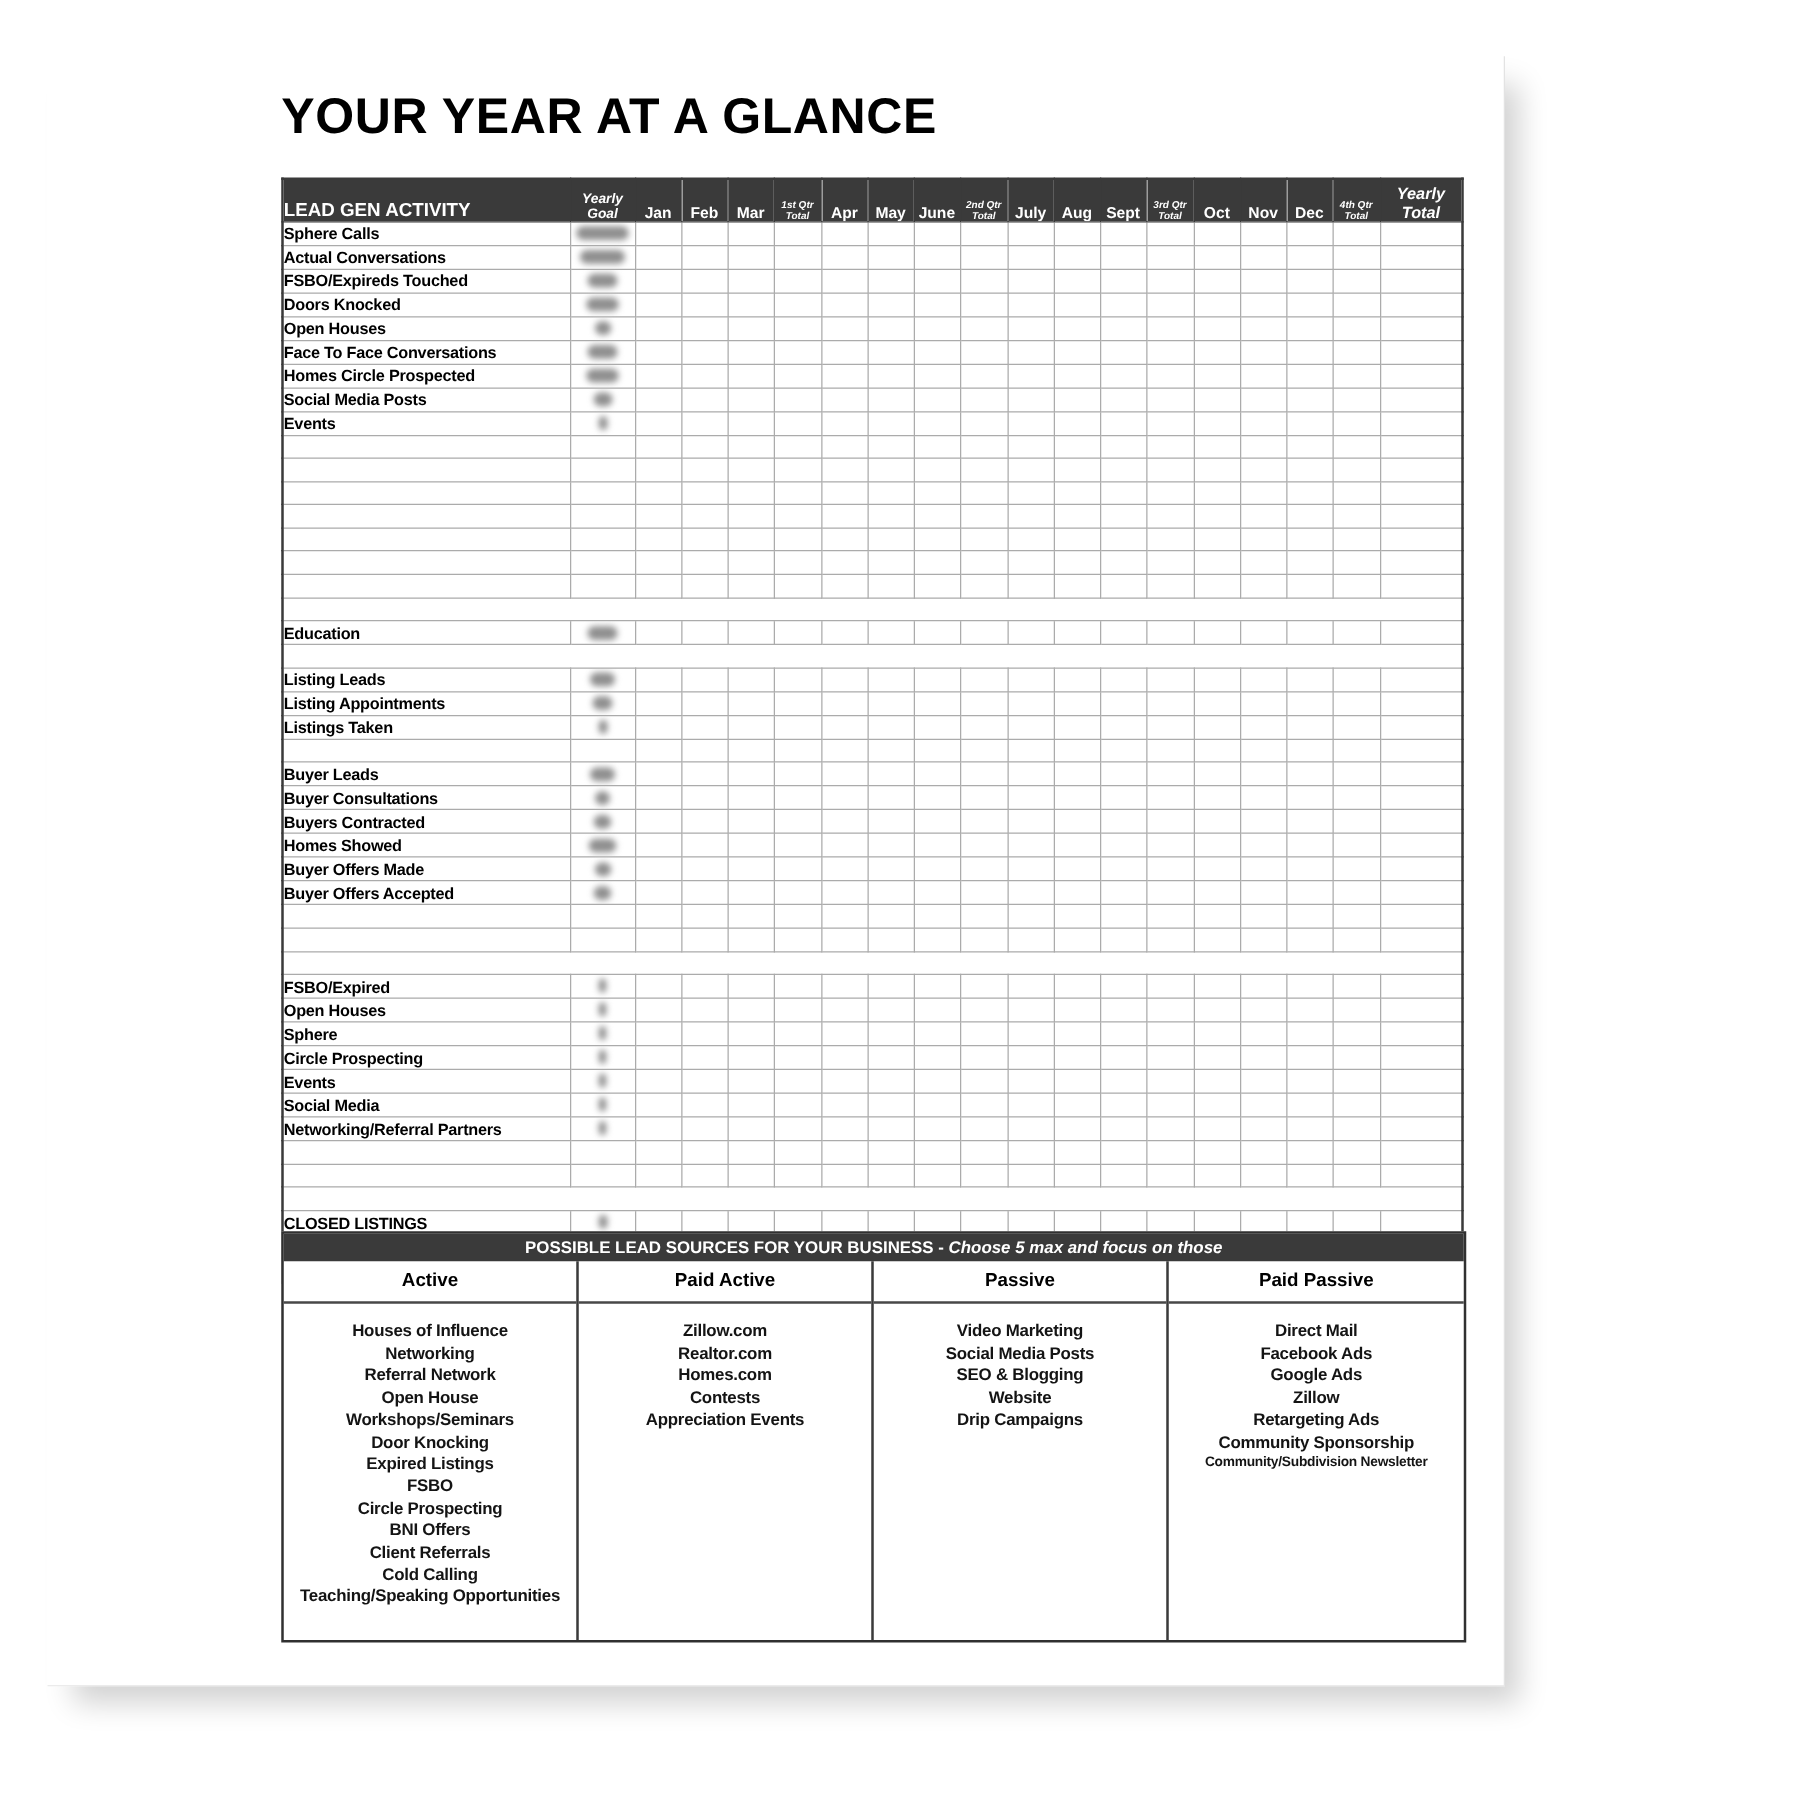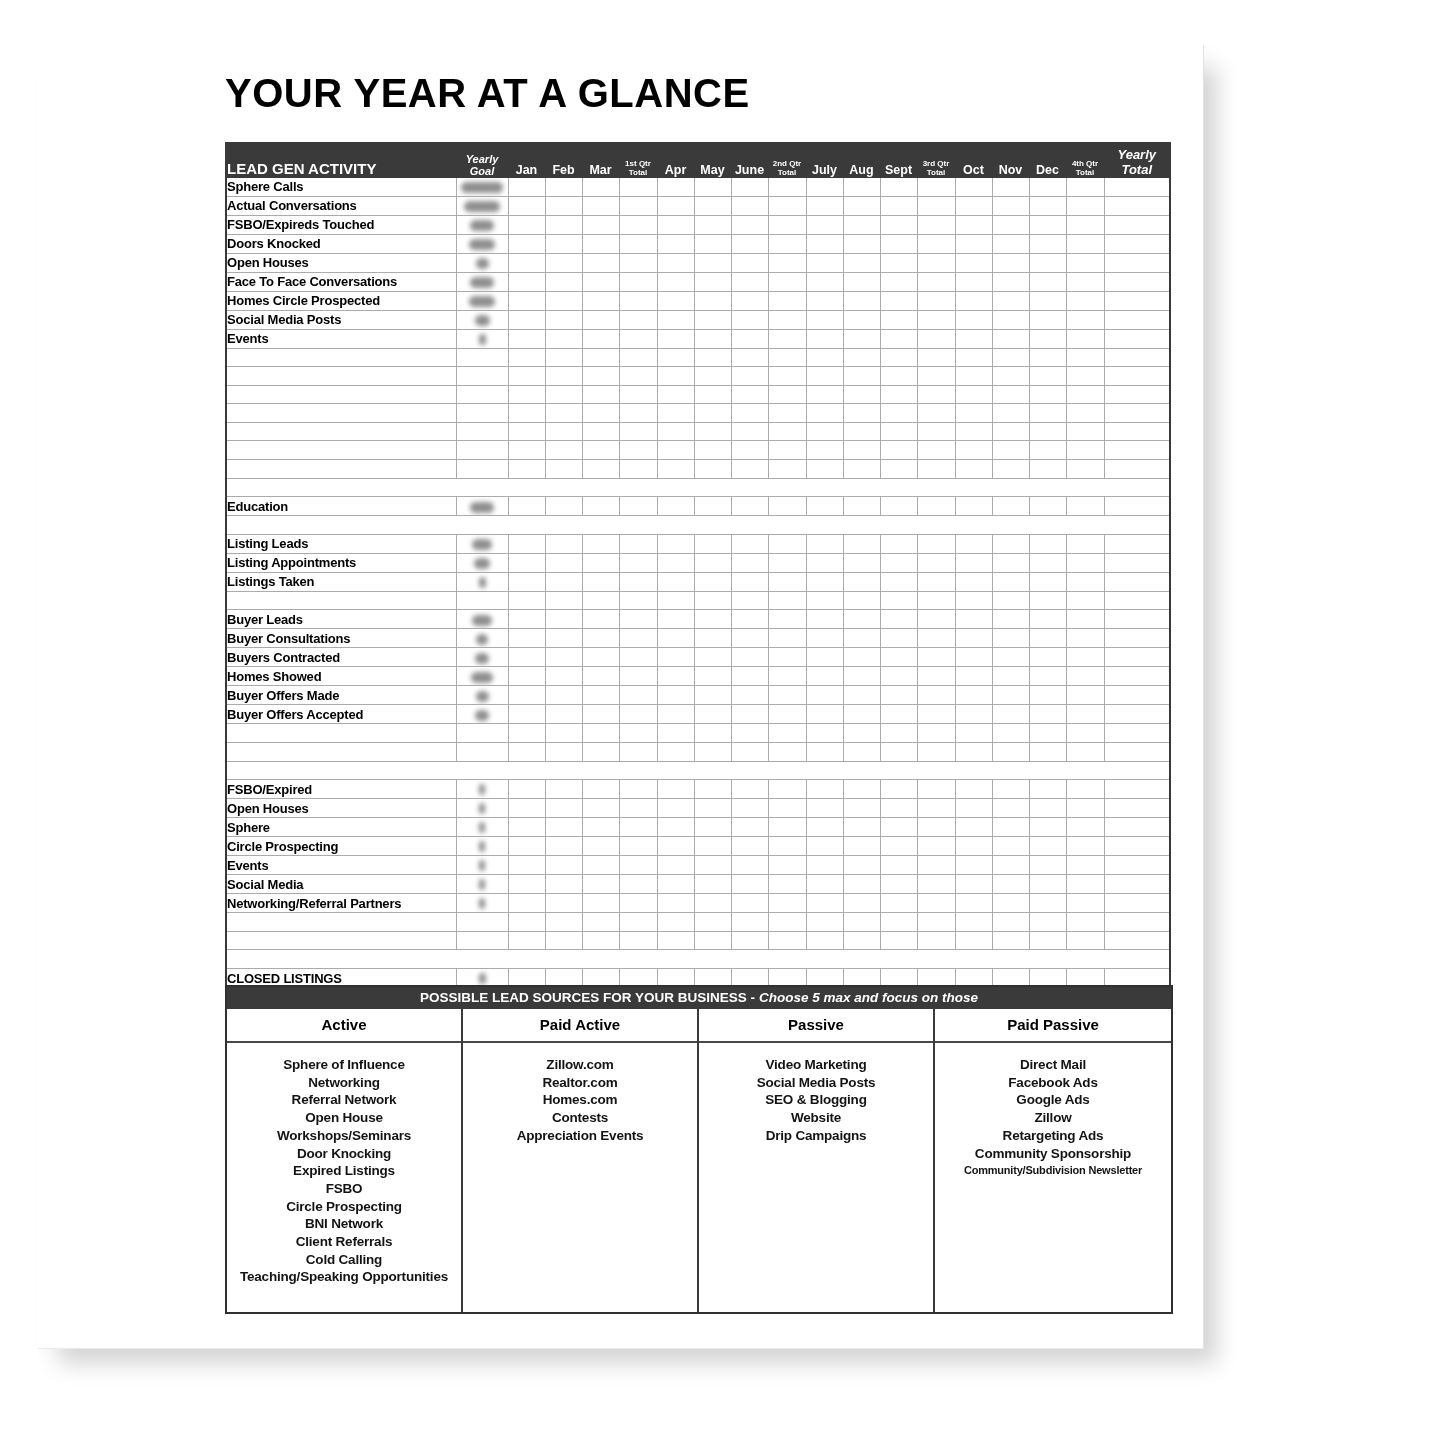--- a/index.html
+++ b/index.html
@@ -34,21 +34,21 @@
   #main-table td,#main-table th{padding:0;height:17.6px;overflow:hidden;}
   #main-table td{border:1px solid var(--grid);background:#fff;}
   #main-table thead tr{height:34px;}
   #main-table th{
     background:var(--bar);color:#fff;border:1px solid var(--bar);
     font-weight:bold;vertical-align:bottom;
   }
   th.corner{text-align:left;font-size:15px;padding:0 0 3px 4px;}
   th.goalh{font-style:italic;font-size:11px;line-height:12px;padding-bottom:3px;}
   th.month{font-size:12.5px;padding-bottom:4px;}
-  th.qtrh{font-size:8px;line-height:9px;padding-bottom:5px;}
+  th.qtrh{font-style:italic;font-size:8px;line-height:9px;padding-bottom:5px;}
   th.yearlyh{font-style:italic;font-size:13px;line-height:15px;padding-bottom:3px;}
   td.label{
     font-weight:bold;font-size:13px;text-align:left;padding-left:3px;
     letter-spacing:-0.2px;white-space:nowrap;
   }
   td.goal,td.qtr,td.yearly{background:var(--shade);}
   td.goal{border-right:2px solid #fff;text-align:center;}
   td.qtr{border-left:2px solid #fff;border-right:2px solid #fff;}
   td.yearly{border-left:3px solid var(--bar);}
   tr.bar td{
@@ -1016,30 +1016,30 @@
 
   <div class="sources">
     <div class="sources-title">
       <span>POSSIBLE LEAD SOURCES FOR YOUR BUSINESS -</span>
       <span class="sub">Choose 5 max and focus on those</span>
     </div>
     <div class="sources-grid" id="sources-grid">
         <div class="source-col">
           <div class="source-head">Active</div>
           <div class="source-items">
-            <div class="source-item">Sphere of Influence</div>
+            <div class="source-item">Houses of Influence</div>
             <div class="source-item">Networking</div>
             <div class="source-item">Referral Network</div>
             <div class="source-item">Open House</div>
             <div class="source-item">Workshops/Seminars</div>
             <div class="source-item">Door Knocking</div>
             <div class="source-item">Expired Listings</div>
             <div class="source-item">FSBO</div>
             <div class="source-item">Circle Prospecting</div>
-            <div class="source-item">BNI Network</div>
+            <div class="source-item">BNI Offers</div>
             <div class="source-item">Client Referrals</div>
             <div class="source-item">Cold Calling</div>
             <div class="source-item">Teaching/Speaking Opportunities</div>
           </div>
         </div>
         <div class="source-col">
           <div class="source-head">Paid Active</div>
           <div class="source-items">
             <div class="source-item">Zillow.com</div>
             <div class="source-item">Realtor.com</div>

